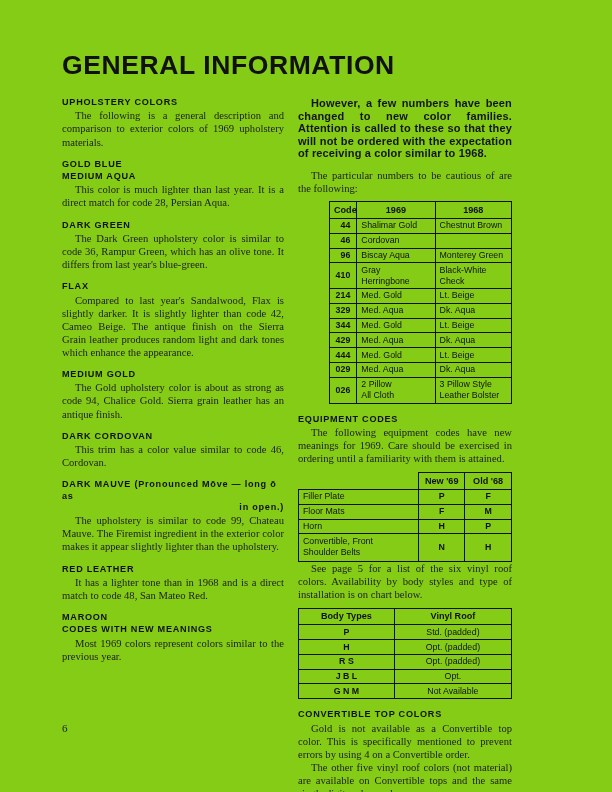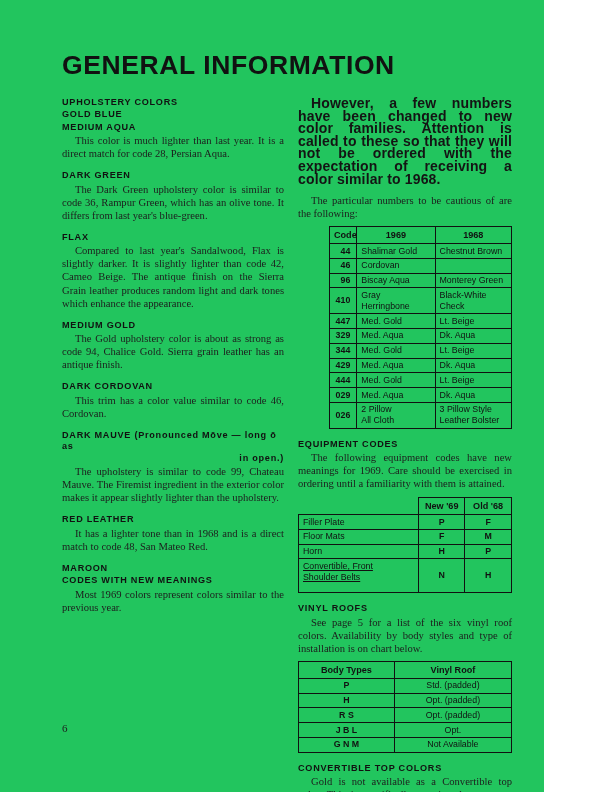--- a/index.html
+++ b/index.html
@@ -2,23 +2,23 @@
 <html><head>
 <meta charset="utf-8">
 <style>
   html, body {
     margin: 0;
     padding: 0;
     background: #ffffff;
   }
   .page {
     position: relative;
-    width: 544px;
+    width: 612px;
     height: 792px;
-    background: #22c55e;
+    background: #84cc16;
     overflow: hidden;
     font-family: "Liberation Serif", "DejaVu Serif", serif;
     color: #1a1a1a;
     box-sizing: border-box;
   }
 
   
   .page-title {
     position: absolute;
     left: 62px;
@@ -64,21 +64,21 @@
     text-indent: 13px;
     font-family: "Liberation Serif", "DejaVu Serif", serif;
     color: #1d1d1d;
     hyphens: none;
   }
   p.body + h2.sec { margin-top: 10px; }
 
   
   p.body.sans {
     font-family: "Liberation Sans", "DejaVu Sans", sans-serif;
-    font-size: 14px;
+    font-size: 11px;
     line-height: 12.6px;
     letter-spacing: 0.15px;
     font-weight: 600;
     color: #141414;
   }
 
   
   table.doc {
     border-collapse: collapse;
     width: 100%;
@@ -111,21 +111,21 @@
 
   
   table.equip col.c1 { width: 56.5%; }
   table.equip col.c2 { width: 21.5%; }
   table.equip col.c3 { width: 22%; }
   table.equip .nobord {
     border-left: 0;
     border-top: 0;
     border-bottom: 0;
   }
-  table.equip .twoline { line-height: 10.5px; padding-top: 2px; padding-bottom: 10px; text-decoration: underline; }
+  table.equip .twoline { line-height: 10.5px; padding-top: 2px; padding-bottom: 4px; }
 
   table.codes col.c1 { width: 15%; }
   table.codes col.c2 { width: 43%; }
   table.codes col.c3 { width: 42%; }
 
   table.bodyt col.c1 { width: 45%; }
   table.bodyt col.c2 { width: 55%; }
 
   
   .page-num {
@@ -140,20 +140,21 @@
 </head>
 <body>
 
 <div class="page">
 
   <div class="page-title">GENERAL INFORMATION</div>
 
   <div class="col col-left">
 
     <h2 class="sec first">UPHOLSTERY  COLORS</h2>
+    <p class="body">The following is a general description and comparison to exterior colors of 1969 upholstery materials.</p>
 
     <h2 class="sec">GOLD  BLUE</h2>
 
     <h2 class="sec">MEDIUM  AQUA</h2>
     <p class="body">This color is much lighter than last year. It is a direct match for code 28, Persian Aqua.</p>
 
     <h2 class="sec">DARK  GREEN</h2>
     <p class="body">The Dark Green upholstery color is similar to code 36, Rampur Green, which has an olive tone. It differs from last year's blue-green.</p>
 
     <h2 class="sec">FLAX</h2>
@@ -213,21 +214,21 @@
               <td class="code">96</td>
               <td class="lft">Biscay Aqua</td>
               <td class="lft">Monterey Green</td>
             </tr>
             <tr>
               <td class="code">410</td>
               <td class="lft">Gray Herringbone</td>
               <td class="lft">Black-White Check</td>
             </tr>
             <tr>
-              <td class="code">447</td>
+              <td class="code">214</td>
               <td class="lft">Med. Gold</td>
               <td class="lft">Lt. Beige</td>
             </tr>
             <tr>
               <td class="code">329</td>
               <td class="lft">Med. Aqua</td>
               <td class="lft">Dk. Aqua</td>
             </tr>
             <tr>
               <td class="code">344</td>
@@ -293,21 +294,20 @@
             </tr>
             <tr>
               <td class="lft twoline">Convertible, Front<br>Shoulder Belts</td>
               <td class="ctr">N</td>
               <td class="ctr">H</td>
             </tr>
           </tbody>
       </table>
     </div>
 
-    <h2 class="sec spaced">VINYL  ROOFS</h2>
     <p class="body">See page 5 for a list of the six vinyl roof colors. Availability by body styles and type of installation is on chart below.</p>
 
     <div class="tbl-wrap body-t">
       <table class="doc bodyt">
         <colgroup>
             <col class="c1">
             <col class="c2">
           </colgroup>
         <thead>
           <tr>

